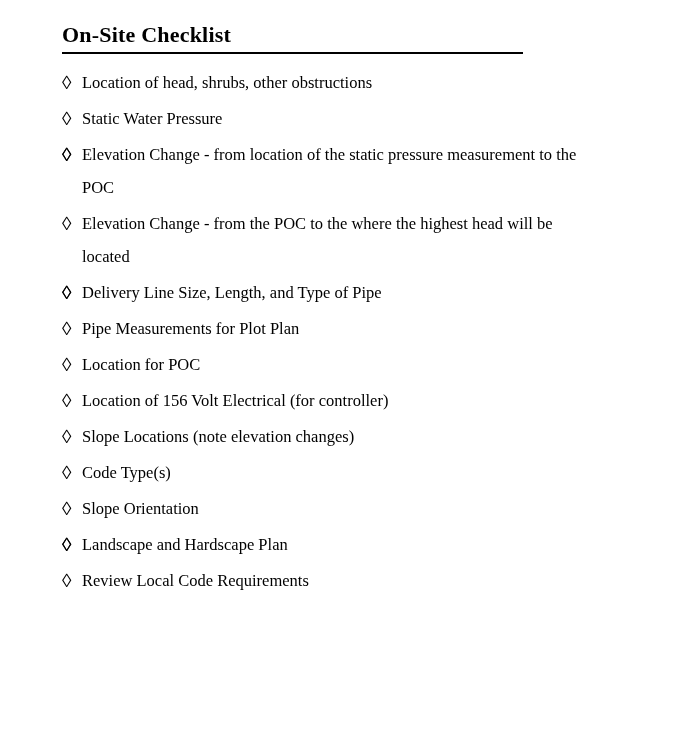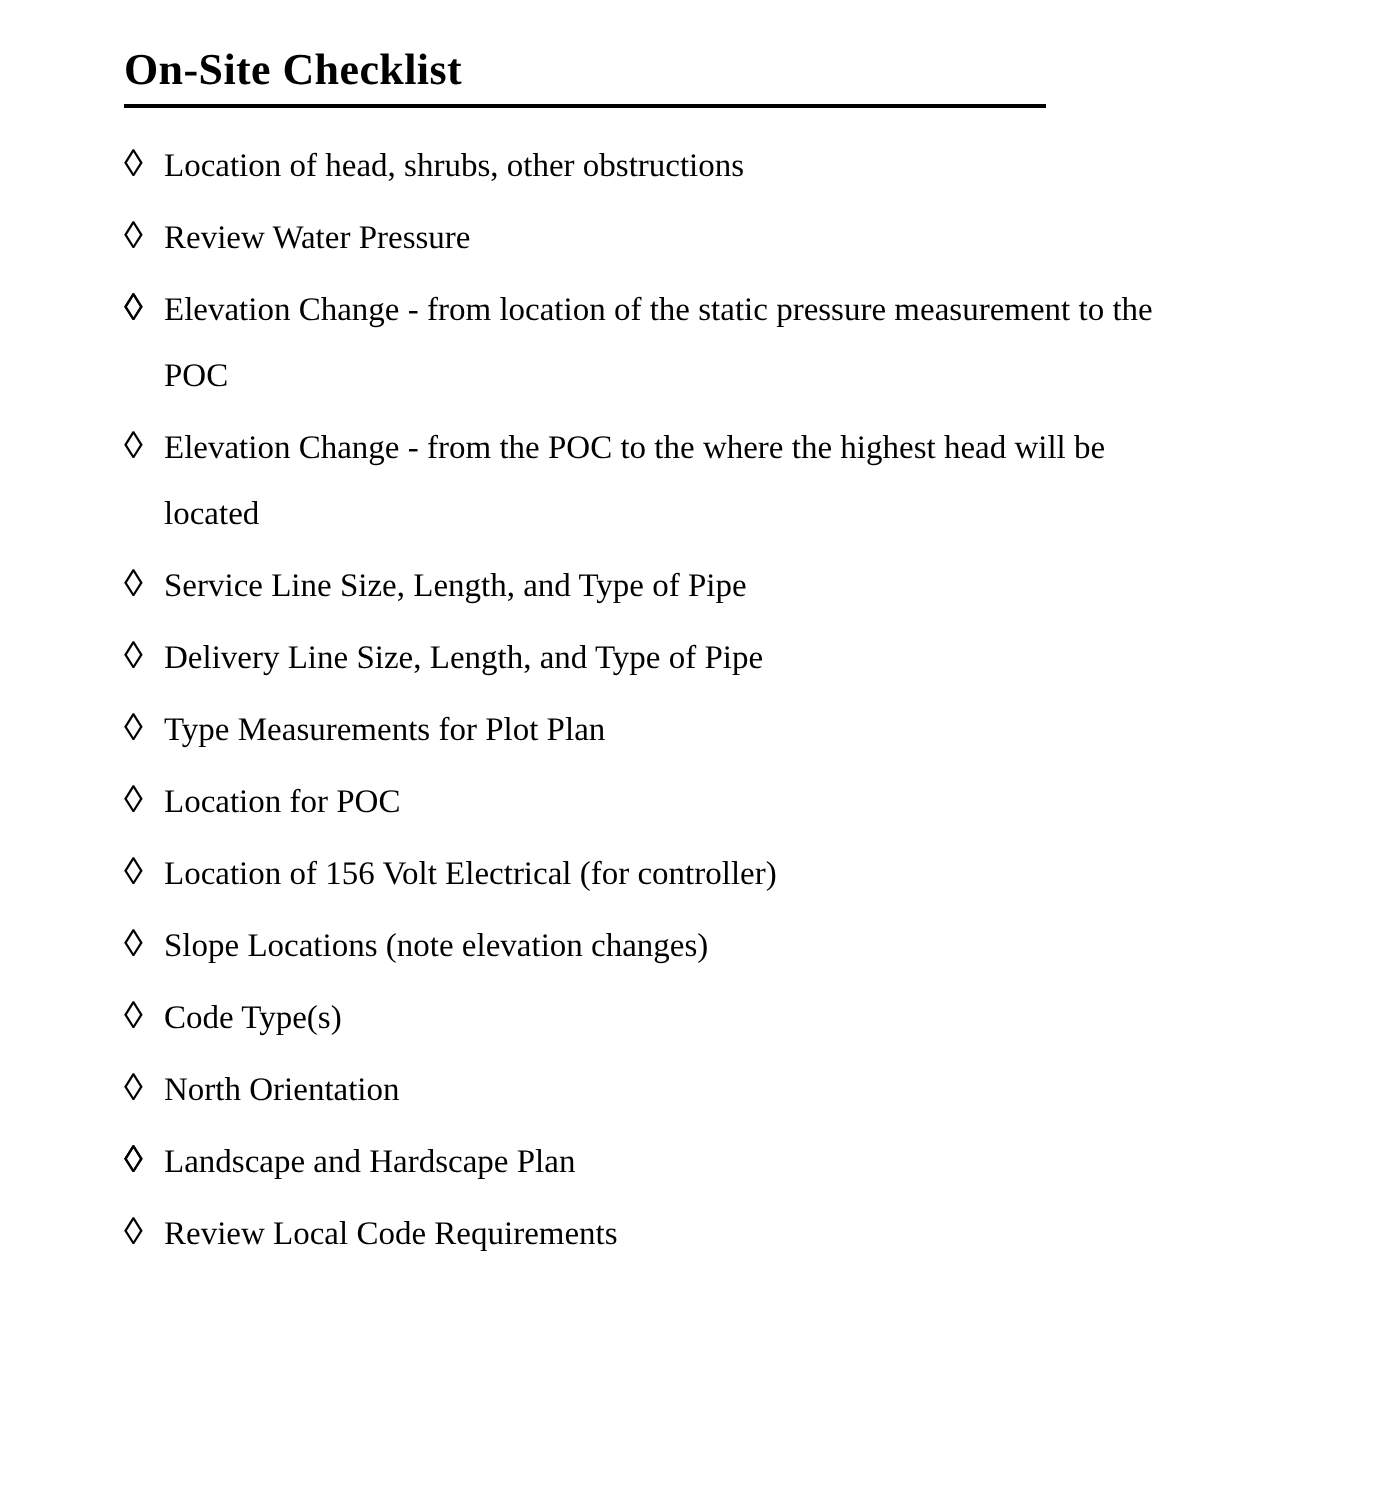--- a/index.html
+++ b/index.html
@@ -50,29 +50,29 @@
   }
 </style>
 </head>
 <body>
 
 <div class="page">
   <h1 class="doc-title">On-Site Checklist</h1>
 
   <ul class="checklist">
       <li><span class="bullet">◊</span><span>Location of head, shrubs, other obstructions</span></li>
-      <li><span class="bullet">◊</span><span>Review Water Pressure</span></li>
+      <li><span class="bullet">◊</span><span>Static Water Pressure</span></li>
       <li><span class="bullet">◊</span></li>
       <li><span class="bullet">◊</span><span>Elevation Change - from location of the static pressure measurement to the POC</span></li>
       <li><span class="bullet">◊</span><span>Elevation Change - from the POC to the where the highest head will be located</span></li>
-      <li><span class="bullet">◊</span><span>Service Line Size, Length, and Type of Pipe</span></li>
+      <li><span class="bullet">◊</span></li>
       <li><span class="bullet">◊</span><span>Delivery Line Size, Length, and Type of Pipe</span></li>
-      <li><span class="bullet">◊</span><span>Type Measurements for Plot Plan</span></li>
+      <li><span class="bullet">◊</span><span>Pipe Measurements for Plot Plan</span></li>
       <li><span class="bullet">◊</span><span>Location for POC</span></li>
       <li><span class="bullet">◊</span><span>Location of 156 Volt Electrical (for controller)</span></li>
       <li><span class="bullet">◊</span><span>Slope Locations (note elevation changes)</span></li>
       <li><span class="bullet">◊</span><span>Code Type(s)</span></li>
-      <li><span class="bullet">◊</span><span>North Orientation</span></li>
+      <li><span class="bullet">◊</span><span>Slope Orientation</span></li>
       <li><span class="bullet">◊</span></li>
       <li><span class="bullet">◊</span><span>Landscape and Hardscape Plan</span></li>
       <li><span class="bullet">◊</span><span>Review Local Code Requirements</span></li>
     </ul>
 </div>
 
 </body></html>

